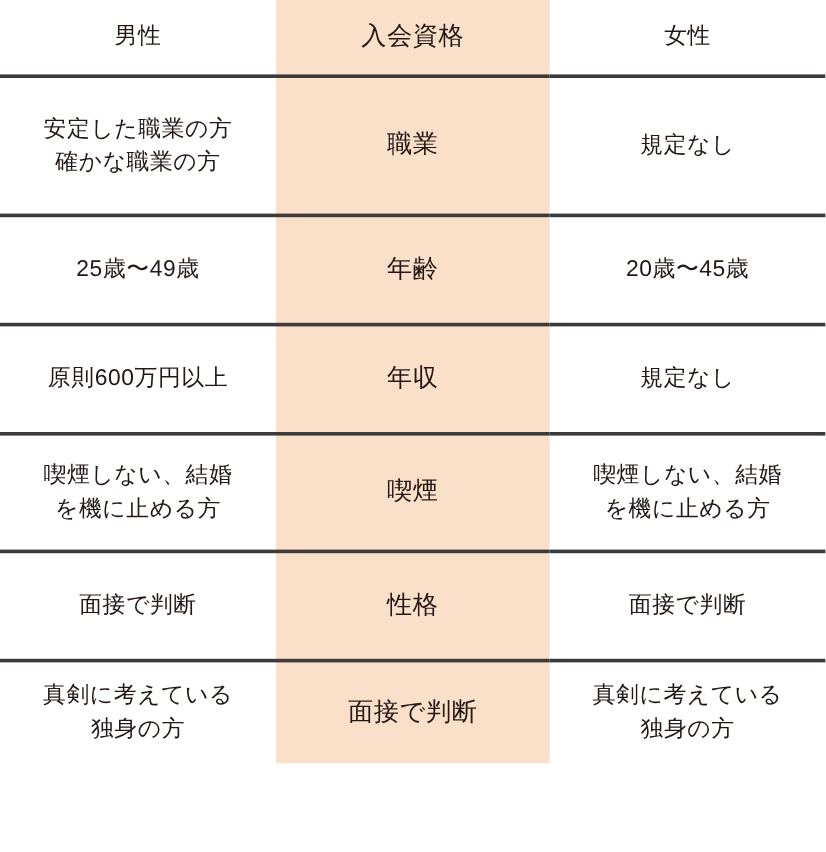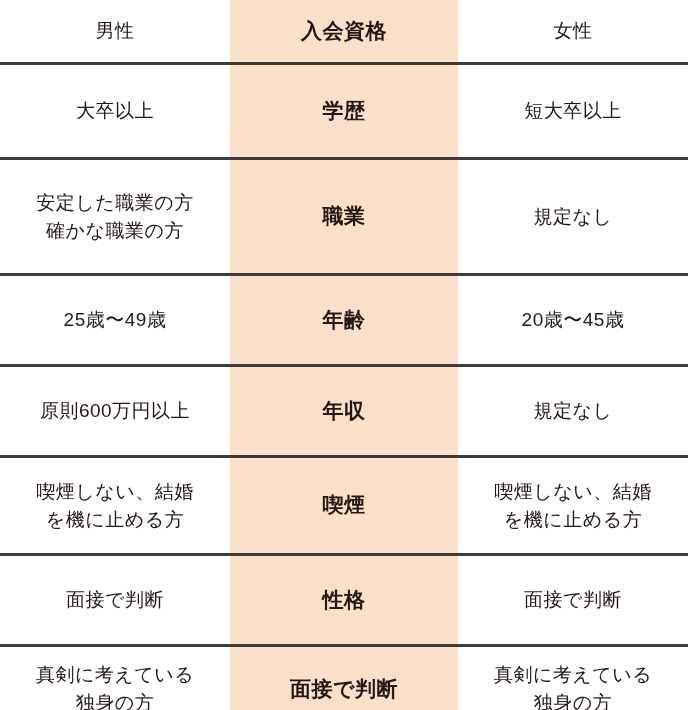--- a/index.html
+++ b/index.html
@@ -63,21 +63,20 @@
   }
   .cell-text {
     display: block;
     white-space: pre-line;
   }
   .cell-left .cell-text, .cell-right .cell-text {
     font-size: 19px;
   }
   .cell-mid .cell-text {
     font-size: 21px;
-    font-weight: bold;
   }
 </style>
 </head>
 <body>
 
 <div class="table-wrap">
   <table class="qual-table">
     <colgroup>
       <col class="col-left">
       <col class="col-mid">
@@ -89,31 +88,20 @@
           <span class="cell-text header-text">男性</span>
         </td>
         <td class="cell-mid">
           <span class="cell-text header-text">入会資格</span>
         </td>
         <td class="cell-right">
           <span class="cell-text header-text">女性</span>
         </td>
       </tr>
 
-      <tr class="row r1">
-        <td class="cell-left">
-          <span class="cell-text">大卒以上</span>
-        </td>
-        <td class="cell-mid">
-          <span class="cell-text">学歴</span>
-        </td>
-        <td class="cell-right">
-          <span class="cell-text">短大卒以上</span>
-        </td>
-      </tr>
 
       <tr class="row r2">
         <td class="cell-left">
           <span class="cell-text">安定した職業の方
 確かな職業の方</span>
         </td>
         <td class="cell-mid">
           <span class="cell-text">職業</span>
         </td>
         <td class="cell-right">

